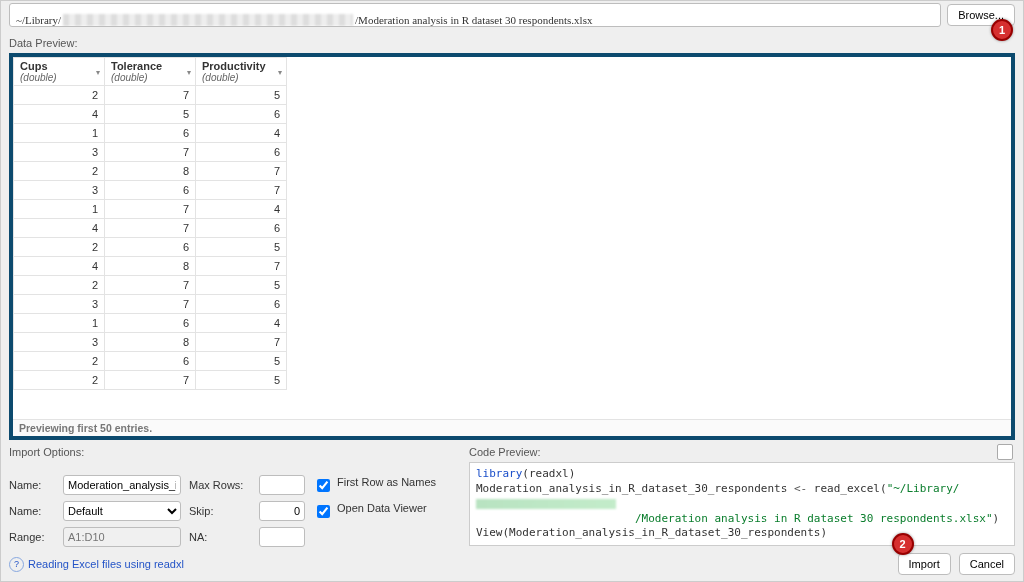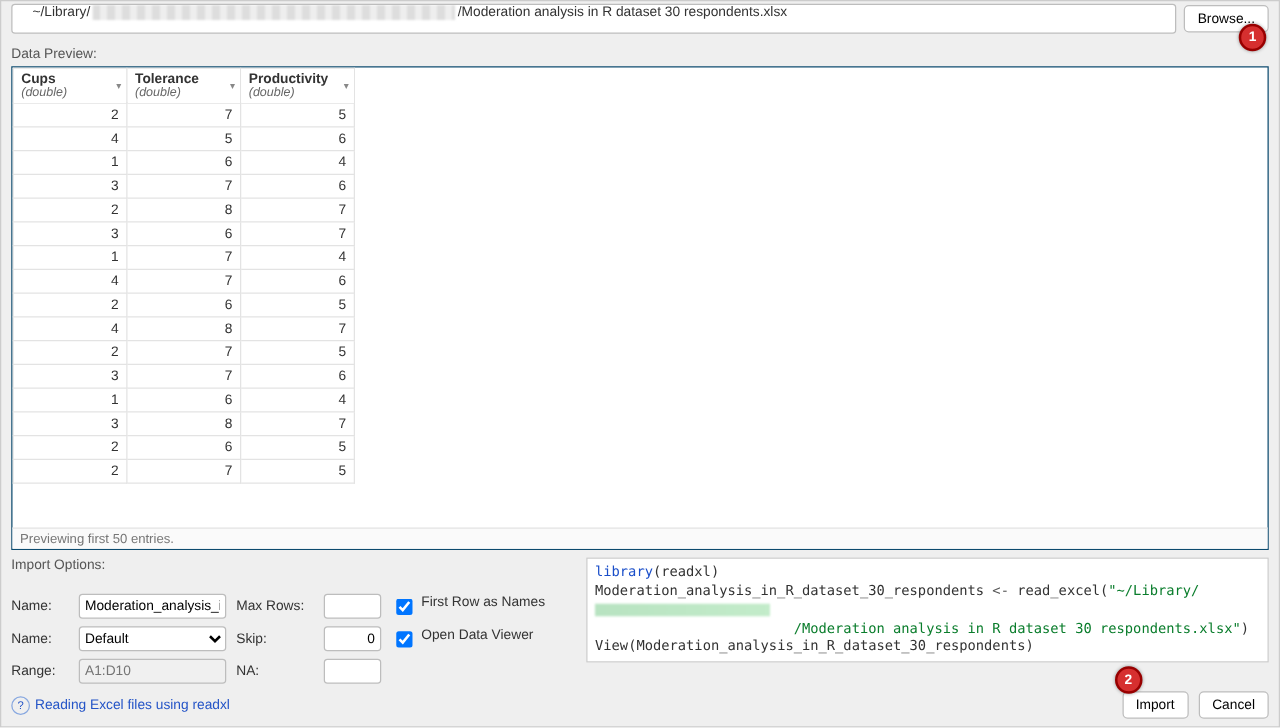--- a/index.html
+++ b/index.html
@@ -38,25 +38,26 @@
   align-items: center;
   padding: 2px 8px 6px 8px;
 }
 .file-input {
   flex: 1;
   height: 22px;
   border: 1px solid #bdbdbd;
   border-radius: 3px;
   background: #fff;
   font-size: 11px;
-  padding: 0 16px;
-  display:flex;
-  align-items:flex-start;
+  padding: 0 6px;
+  display:flex;
+  align-items:flex-end;
   white-space:nowrap;
   overflow:hidden;
+  font-family:Liberation Serif, serif;
 }
 .file-input .blur {
   display:inline-block;
   height:12px;
   width:290px;
   background: repeating-linear-gradient(90deg,#ddd 0,#ddd 6px,#eee 6px,#eee 12px);
   filter: blur(1px);
   margin: 0 2px;
   vertical-align:middle;
 }
@@ -81,21 +82,21 @@
   display:flex;
   align-items:center;
   justify-content:center;
   border: 2px solid #980000;
   box-shadow: 0 0 3px rgba(0,0,0,.4);
   z-index: 50;
 }
 .preview-wrap {
   flex: 1;
   margin: 0 8px;
-  border: 1px solid #0c4a6e;
+  border: 4px solid #0c4a6e;
   background: #fff;
   display:flex;
   flex-direction:column;
   min-height:0;
 }
 .table-scroll {
   flex:1;
   overflow:hidden;
 }
 table.data {
@@ -127,20 +128,21 @@
   transform:translateY(-50%);
   font-size:8px;
   color:#888;
 }
 .preview-footer {
   border-top: 1px solid #e3e3e3;
   padding: 2px 6px;
   font-size: 10.5px;
   color:#777;
   background:#fafafa;
+  font-weight:bold;
 }
 .bottom-panel {
   display:flex;
   padding: 6px 8px 0 8px;
 }
 .import-options {
   flex: 0 0 460px;
 }
 .code-preview {
   flex: 1;
@@ -393,20 +395,24 @@
 
         <div>Range:</div>
         <input type="text" disabled="" placeholder="A1:D10" style="">
         <div>NA:</div>
         <input type="text" class="num" value="" style="">
         <div></div>
       </div>
     </div>
 
     <div class="code-preview">
+      <div class="opt-heading">
+        <span>Code Preview:</span>
+        <span class="copy-icon"></span>
+      </div>
       <div class="code-box"><span class="kw">library</span><span>(readxl)</span>
 <span class="fn">Moderation_analysis_in_R_dataset_30_respondents</span><span class="op"> &lt;- </span><span class="fn">read_excel</span>(<span class="str">"~/Library/</span><span class="blur2"></span>
 <span class="str">                        </span><span class="str">/Moderation analysis in R dataset 30 respondents.xlsx"</span>)
 <span class="fn">View</span><span>(Moderation_analysis_in_R_dataset_30_respondents)</span></div>
     </div>
   </div>
 
   <div class="footer-row">
     <a class="help-link" href="#">
       <span class="help-q">?</span>

